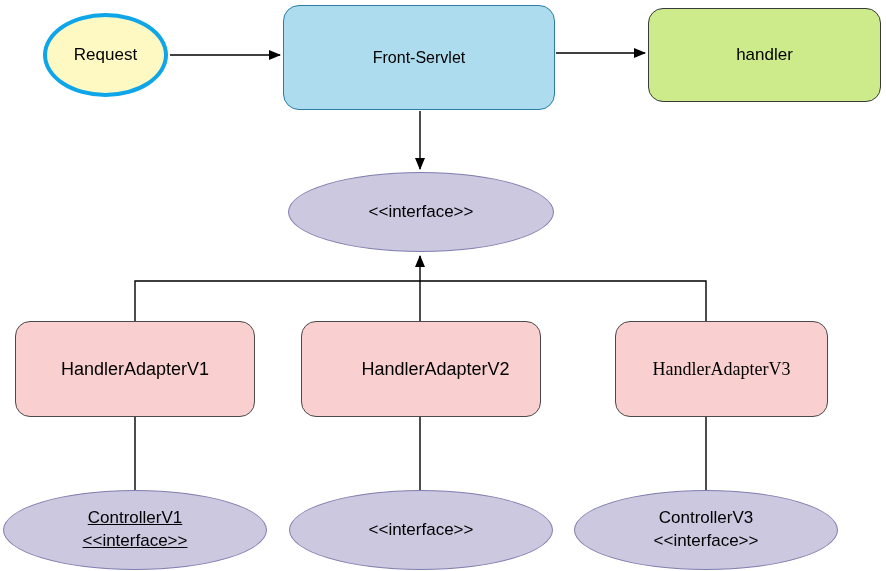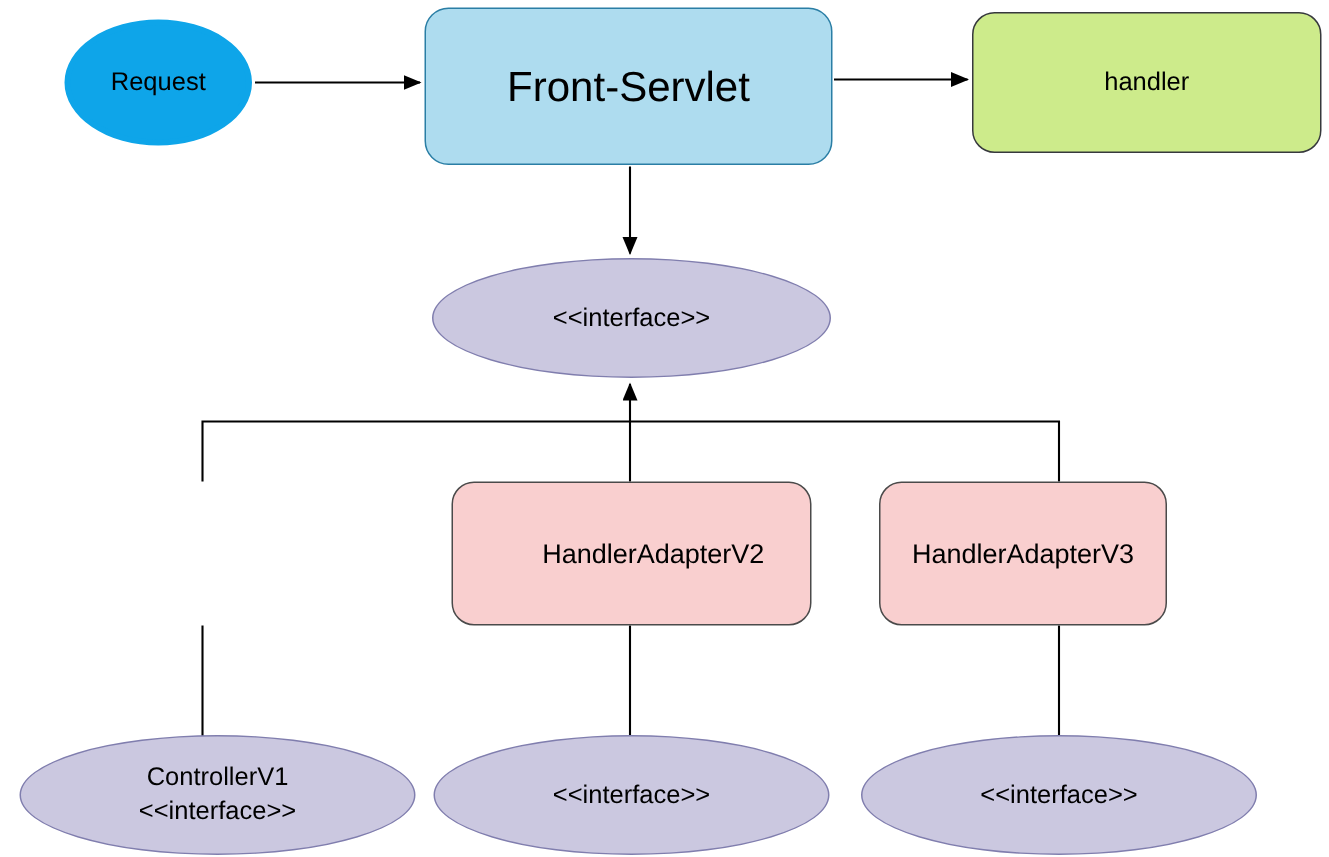--- a/index.html
+++ b/index.html
@@ -33,35 +33,35 @@
     text-align: center;
     line-height: 1.35;
   }
   .rounded {
     border-radius: 15px;
   }
   .ellipse {
     border-radius: 50%;
   }
   
-  .n-white  { background: #0ea5e9; border: 4px solid #0ea5e9; }
+  .n-white  { background: #fef9c3; border: 4px solid #0ea5e9; }
   .n-blue   { background: #aedcef; border: 1.5px solid #2a7ea5; }
   .n-green  { background: #cdeb8b; border: 1.5px solid #37393d; }
   .n-pink   { background: #f9cfcf; border: 1.5px solid #4a4a4a; }
   .n-purple { background: #cbc8e0; border: 1px solid #807eae; }
 
   
   #node-request         { left: 43px;  top: 13px;  width: 125px; height: 84px;  font-size: 17px; }
-  #node-front-servlet   { left: 283px; top: 5px;   width: 272px; height: 105px; font-size: 28px; border-radius: 16px; }
+  #node-front-servlet   { left: 283px; top: 5px;   width: 272px; height: 105px; font-size: 16px; border-radius: 16px; }
   #node-handler         { left: 648px; top: 8px;   width: 233px; height: 94px;  font-size: 17px; }
   #node-handler-adapter { left: 288px; top: 172px; width: 266px; height: 80px;  font-size: 17px; }
   #node-adapter-v1      { left: 15px;  top: 321px; width: 240px; height: 96px;  font-size: 18px; }
   #node-adapter-v2      { left: 301px; top: 321px; width: 240px; height: 96px;  font-size: 18px; padding-left: 29px; }
-  #node-adapter-v3      { left: 586px; top: 321px; width: 192px; height: 96px;  font-size: 18px; }
-  #node-controller-v1   { left: 13px;   top: 490px; width: 264px; height: 80px;  font-size: 17px; }
+  #node-adapter-v3      { left: 615px; top: 321px; width: 213px; height: 96px;  font-size: 18px; font-family: Liberation Serif, serif; }
+  #node-controller-v1   { left: 3px;   top: 490px; width: 264px; height: 80px;  font-size: 17px; text-decoration: underline; }
   #node-controller-v2   { left: 289px; top: 490px; width: 264px; height: 80px;  font-size: 17px; }
   #node-controller-v3   { left: 574px; top: 490px; width: 264px; height: 80px;  font-size: 17px; }
   .line1, .line2 { display: block; white-space: nowrap; }
 </style>
 </head>
 <body>
 
 <div class="canvas">
 
   <svg class="edges" width="886" height="571" viewBox="0 0 886 571" xmlns="http://www.w3.org/2000/svg">
@@ -96,35 +96,39 @@
   </div>
 
   <div class="node rounded n-green" id="node-handler">
     <span class="line1">handler</span>
   </div>
 
   <div class="node ellipse n-purple" id="node-handler-adapter">
     <span class="line2">&lt;&lt;interface&gt;&gt;</span>
   </div>
 
+  <div class="node rounded n-pink" id="node-adapter-v1">
+    <span class="line1">HandlerAdapterV1</span>
+  </div>
 
   <div class="node rounded n-pink" id="node-adapter-v2">
     <span class="line1">HandlerAdapterV2</span>
   </div>
 
   <div class="node rounded n-pink" id="node-adapter-v3">
     <span class="line1">HandlerAdapterV3</span>
   </div>
 
   <div class="node ellipse n-purple" id="node-controller-v1">
     <span class="line1">ControllerV1</span>
     <span class="line2">&lt;&lt;interface&gt;&gt;</span>
   </div>
 
   <div class="node ellipse n-purple" id="node-controller-v2">
     <span class="line2">&lt;&lt;interface&gt;&gt;</span>
   </div>
 
   <div class="node ellipse n-purple" id="node-controller-v3">
+    <span class="line1">ControllerV3</span>
     <span class="line2">&lt;&lt;interface&gt;&gt;</span>
   </div>
 
 </div>
 
 </body></html>

